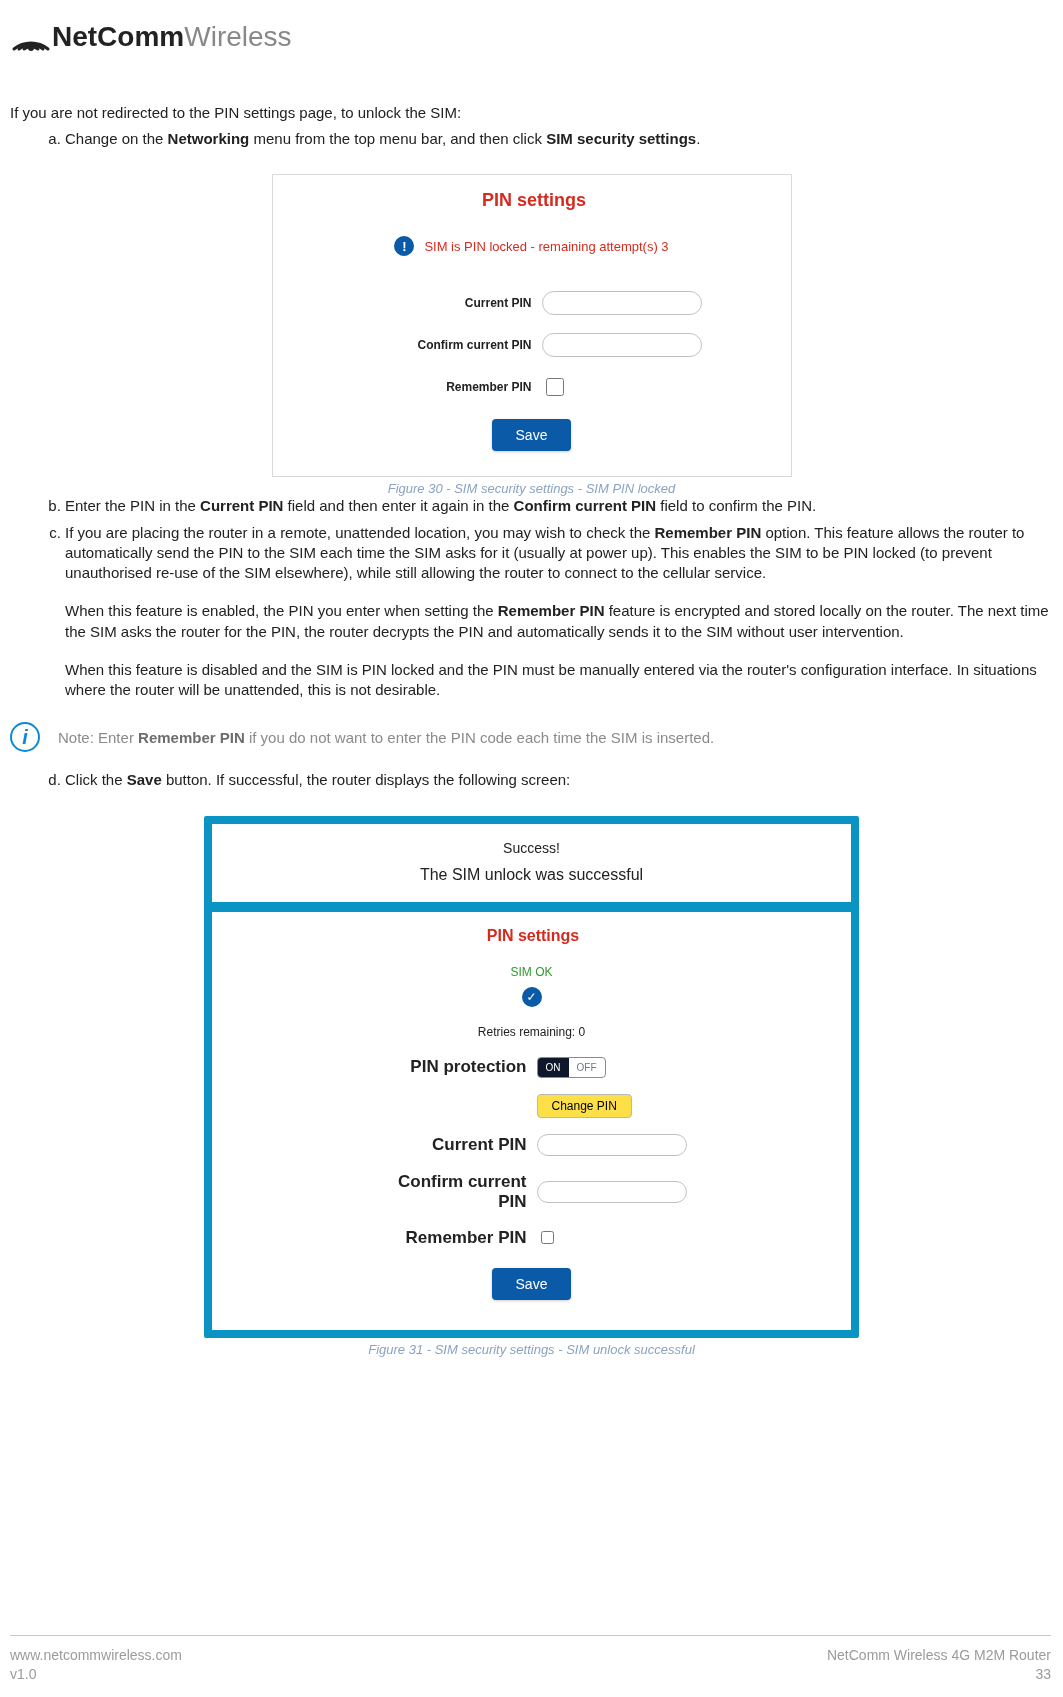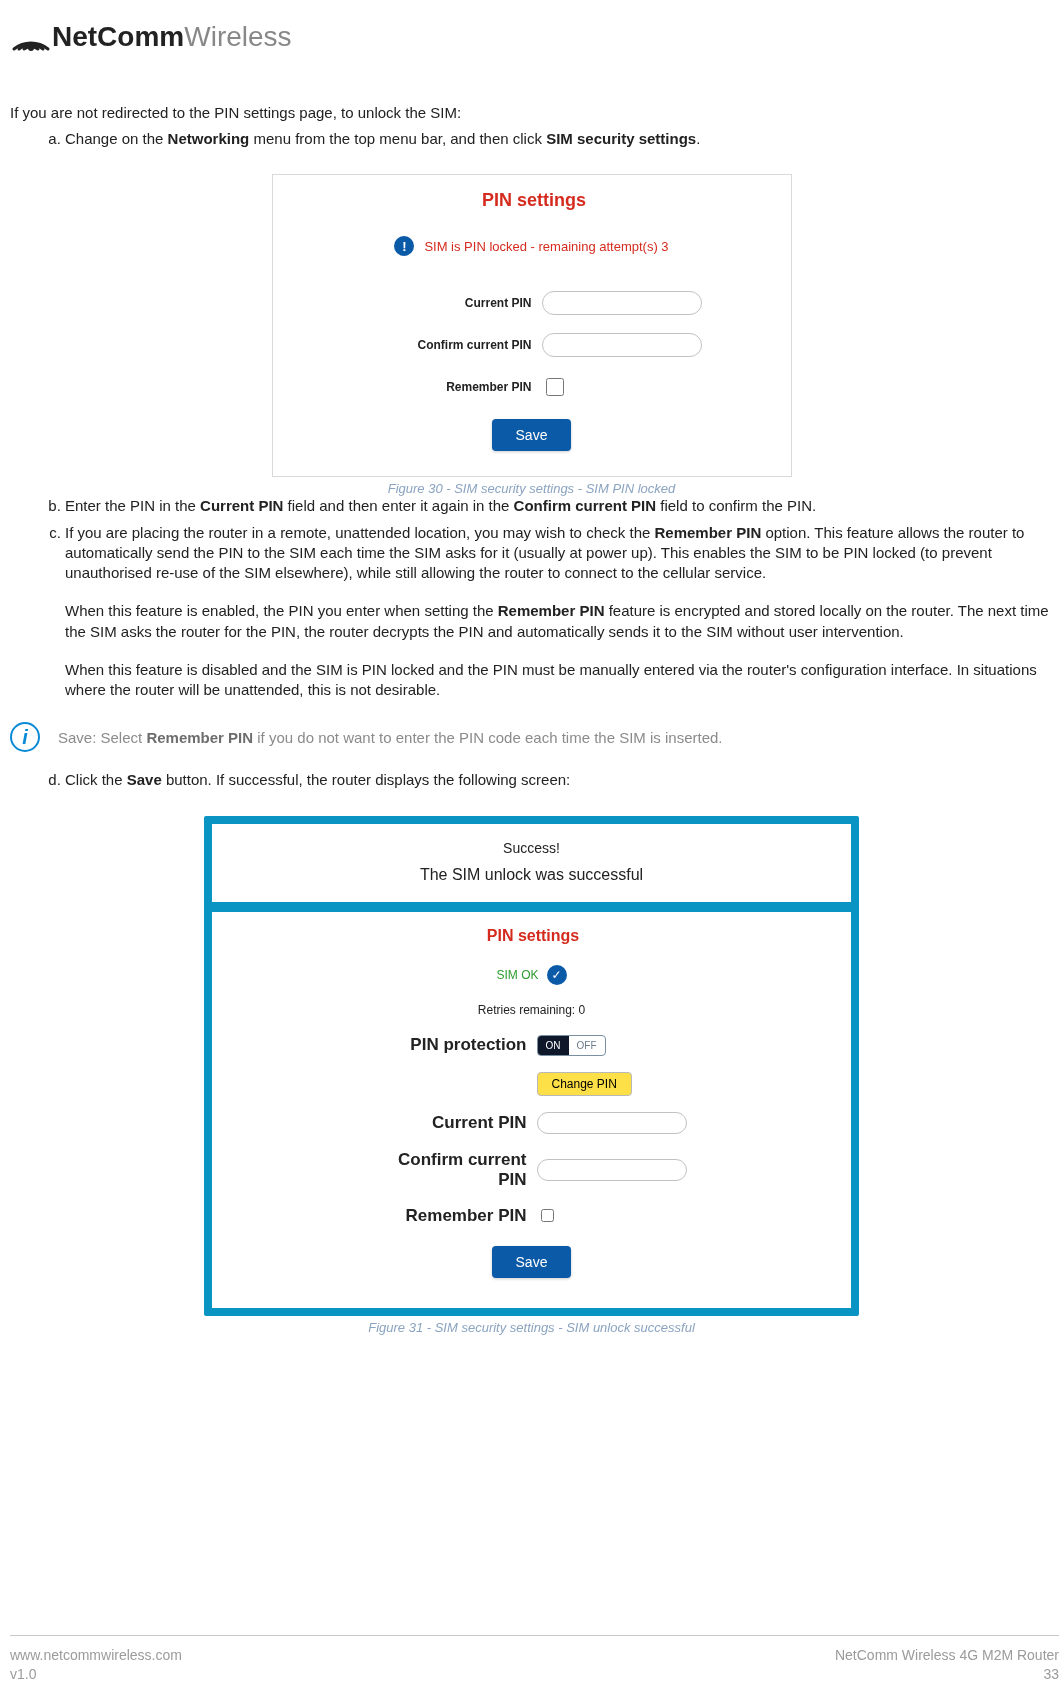--- a/index.html
+++ b/index.html
@@ -121,21 +121,21 @@
   .panel31-body {
     background: #fff; padding: 12px 20px 30px 20px;
   }
   .panel31-body .title {
     color: #d52b1e; font-weight: 600; font-size: 16px;
     margin: 3px 0 20px 3px;
     font-family: "Arial Narrow", Arial, sans-serif;
   }
   .sim-ok-line {
     display: flex; align-items: center; gap: 8px;
-    justify-content: center; margin-bottom: 18px;
+    justify-content: center; margin-bottom: 18px; flex-direction: column;
   }
   .sim-ok-line .txt { color: #2e9b2e; font-size: 12px; }
   .check-badge {
     width: 20px; height: 20px; border-radius: 50%;
     background: #0b5aa8; color: #fff;
     display: flex; align-items: center; justify-content: center;
     font-size: 12px;
   }
   .retries { font-size: 12px; margin-bottom: 18px; text-align:center; }
   .p31-row {
@@ -156,21 +156,21 @@
   .change-pin {
     border: 1px solid #b8b8b8; background: #fde047;
     border-radius: 4px; padding: 4px 14px; font-size: 12px;
   }
   .small-input {
     width: 150px; height: 22px;
     border: 1px solid #c2c2c2; border-radius: 11px;
   }
 
   .footer {
-    position: absolute; bottom: 12px; left: 10px; right: 4px;
+    position: absolute; bottom: 12px; left: 10px; right: 12px;
     border-top: 1px solid #c9c9c9;
     padding-top: 10px;
     display: flex; justify-content: space-between;
     color: #9b9b9b; font-size: 14px;
   }
   .footer .left, .footer .right { line-height: 1.4; }
   .footer .right { text-align: right; }
 </style>
 </head>
 <body>
@@ -236,21 +236,21 @@
     <div class="li-para">
       <span>When this feature is enabled, the PIN you enter when setting the </span><span class="bold">Remember PIN</span><span> feature is encrypted and stored locally on the router. The next time the SIM asks the router for the PIN, the router decrypts the PIN and automatically sends it to the SIM without user intervention.</span>
     </div>
     <div class="li-para">When this feature is disabled and the SIM is PIN locked and the PIN must be manually entered via the router's configuration interface. In situations where the router will be unattended, this is not desirable.</div>
   </li>
 </ol>
 
 <div class="note-block">
   <span class="note-icon">i</span>
   <span class="note-text">
-    <span>Save: Select </span><span class="bold">Remember PIN</span><span> if you do not want to enter the PIN code each time the SIM is inserted.</span>
+    <span>Note: Enter </span><span class="bold">Remember PIN</span><span> if you do not want to enter the PIN code each time the SIM is inserted.</span>
   </span>
 </div>
 
 <ol class="letters" start="4">
   <li>
     <span>Click the </span><span class="bold">Save</span><span> button. If successful, the router displays the following screen:</span>
   </li>
 </ol>
 
 <div class="figure-wrap">

